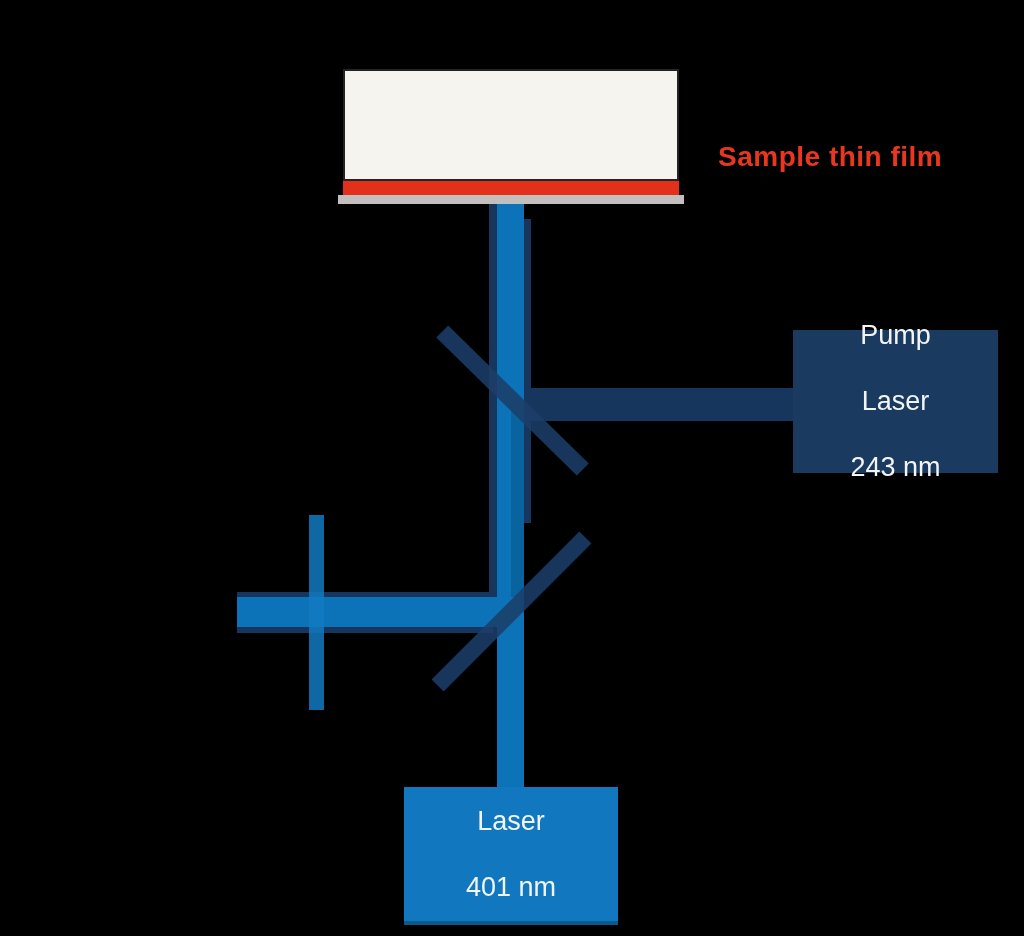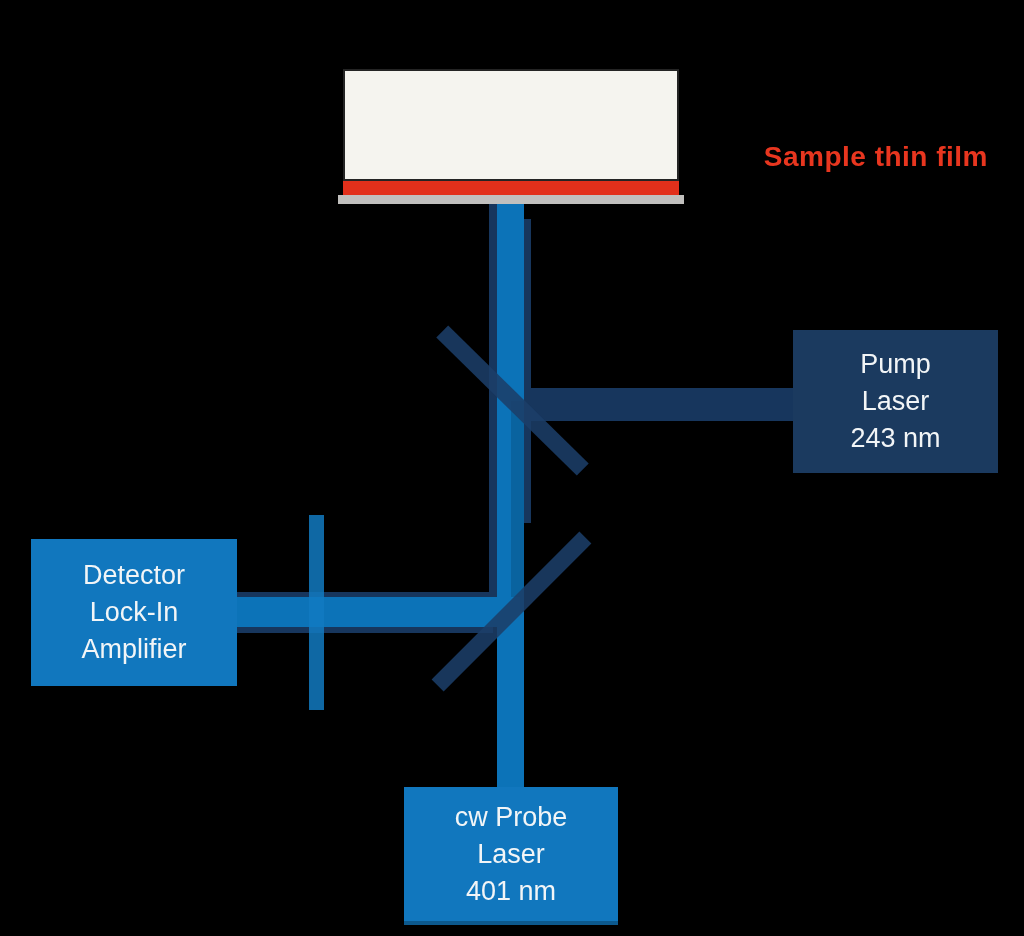--- a/index.html
+++ b/index.html
@@ -25,28 +25,28 @@
   .splitter-2{left:407px;top:603px;width:209px;transform:rotate(-45deg);}
   
   .filter{left:309px;top:515px;width:15px;height:195px;background:rgba(18,122,193,0.85);}
   
   .substrate{left:343px;top:69px;width:336px;height:112px;background:var(--substrate-white,#F5F4EF);
     border:2px solid #242424;box-sizing:border-box;}
   .film{left:343px;top:181px;width:336px;height:14px;background:var(--film-red,#E2301B);}
   .surface{left:338px;top:195px;width:346px;height:9px;background:var(--surface-gray,#C1C0BE);}
   
   .box{display:flex;flex-direction:column;align-items:center;justify-content:center;
-    color:var(--text-white,#F2F5F7);font-size:27px;line-height:37px;text-align:center;}
+    color:var(--text-white,#F2F5F7);font-size:27px;line-height:37px;text-align:center;gap:29px;}
   .box-navy{background:var(--box-navy,#1B3A5F);}
   .box-blue{background:var(--box-blue,#1177BE);}
   .pump-box{left:793px;top:330px;width:205px;height:143px;}
   .detector-box{left:31px;top:539px;width:206px;height:147px;}
   .probe-box{left:404px;top:787px;width:214px;height:138px;border-bottom:4px solid rgba(0,0,0,0.25);box-sizing:border-box;}
   
-  .sample-label{left:718px;top:141px;width:270px;text-align:right;color:var(--label-red,#E8361F);
+  .sample-label{left:718px;top:141px;width:270px;text-align:left;color:var(--label-red,#E8361F);
     font-size:28px;font-weight:bold;letter-spacing:0.5px;}
 </style>
 </head>
 <body>
 
 <div class="stage">
 
   <div class="abs navy pump-beam"></div>
   <div class="abs navy beam-edge-left"></div>
   <div class="abs navy beam-edge-right"></div>
@@ -67,25 +67,19 @@
   <div class="abs surface"></div>
 
   <div class="abs sample-label">Sample thin film</div>
 
   <div class="abs box box-navy pump-box">
     <span>Pump</span>
     <span>Laser</span>
     <span>243 nm</span>
   </div>
 
-  <div class="abs box box-blue detector-box">
-    <span>Detector</span>
-    <span>Lock-In</span>
-    <span>Amplifier</span>
-  </div>
 
   <div class="abs box box-blue probe-box">
-    <span>cw Probe</span>
     <span>Laser</span>
     <span>401 nm</span>
   </div>
 
 </div>
 
 </body></html>

